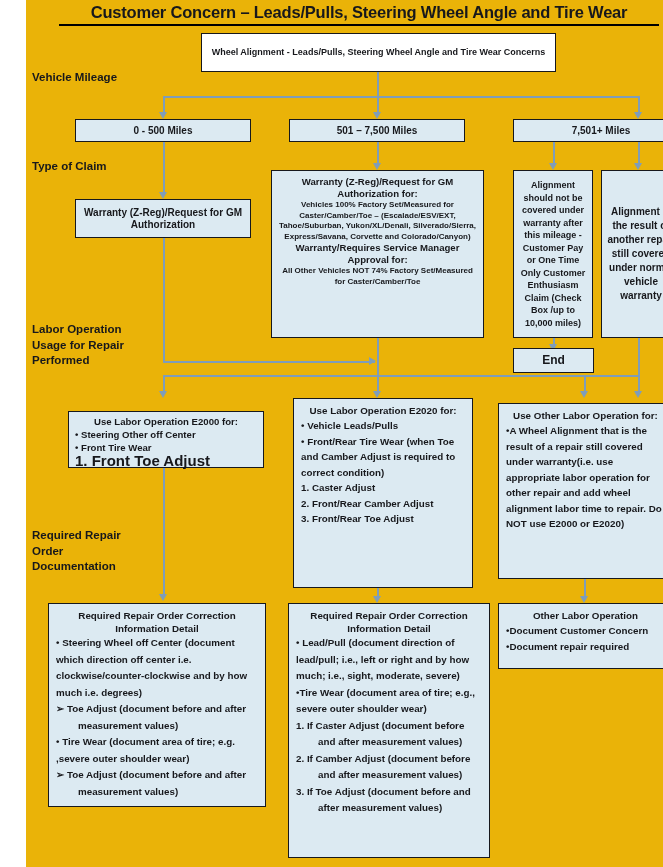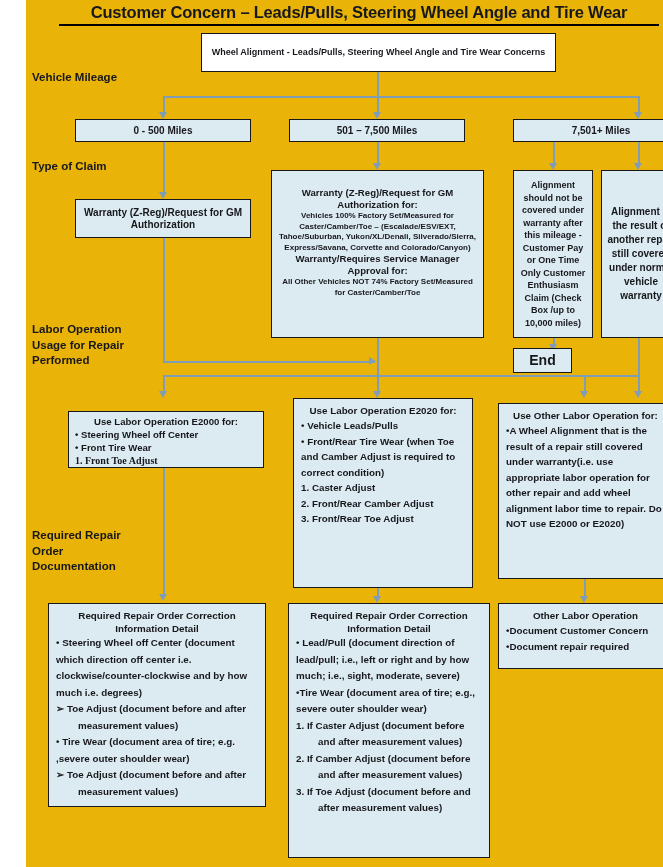--- a/index.html
+++ b/index.html
@@ -156,38 +156,38 @@
 
   <div class="conn vline" style="left:527px; top:142px; height:24px;"></div>
   <div class="arrow-d" style="left:523px; top:163px;"></div>
   <div class="conn vline" style="left:612px; top:142px; height:24px;"></div>
   <div class="arrow-d" style="left:608px; top:163px;"></div>
 
   <div class="node vcenter" style="left:49px; top:199px; width:176px; height:39px; font-size:10px;align-items:center;">
     <span>Warranty (Z-Reg)/Request for GM  Authorization</span>
   </div>
 
-  <div class="node center" style="left:245px; top:170px; width:213px; height:168px; padding:16px 5px;">
+  <div class="node center" style="left:245px; top:170px; width:213px; height:168px; padding:5px 5px;">
     <span class="hd" style="font-size:9.6px; line-height:12px;">Warranty (Z-Reg)/Request for GM Authorization for:</span>
     <span class="sub">Vehicles 100% Factory Set/Measured for Caster/Camber/Toe – (Escalade/ESV/EXT, Tahoe/Suburban, Yukon/XL/Denali, Silverado/Sierra, Express/Savana,  Corvette and Colorado/Canyon)</span>
     <span class="hd" style="font-size:9.6px; line-height:12px;">Warranty/Requires Service Manager Approval for:</span>
     <span class="sub">All Other Vehicles NOT 74% Factory Set/Measured for Caster/Camber/Toe</span>
   </div>
 
   <div class="node vcenter" style="left:487px; top:170px; width:80px; height:168px; font-size:9px; line-height:12.5px;">
     <span>Alignment should not be covered under warranty after this mileage - Customer Pay or  One Time Only Customer Enthusiasm Claim (Check Box /up to 10,000 miles)</span>
   </div>
 
   <div class="node vcenter" style="left:575px; top:170px; width:80px; height:168px; font-size:10px; line-height:14px;">
     <span>Alignment is the result of another repair still covered under normal vehicle warranty</span>
   </div>
 
   <div class="conn vline" style="left:527px; top:338px; height:10px;"></div>
   <div class="arrow-d" style="left:523px; top:344px;"></div>
-  <div class="node vcenter" style="left:487px; top:348px; width:59px; height:25px; font-size:14px;">
+  <div class="node vcenter" style="left:487px; top:348px; width:81px; height:25px; font-size:12px;">
     <span>End</span>
   </div>
 
   <div class="conn vline" style="left:137px; top:238px; height:124px;"></div>
   <div class="conn hline" style="left:137px; top:361px; width:212px;"></div>
   <div class="arrow-r" style="left:343px; top:357px;"></div>
 
   <div class="conn vline" style="left:351px; top:338px; height:56px;"></div>
   <div class="arrow-d" style="left:347px; top:391px;"></div>
 
@@ -195,23 +195,23 @@
   <div class="conn vline" style="left:137px; top:375px; height:19px;"></div>
   <div class="arrow-d" style="left:133px; top:391px;"></div>
   <div class="conn vline" style="left:558px; top:375px; height:19px;"></div>
   <div class="arrow-d" style="left:554px; top:391px;"></div>
 
   <div class="conn vline" style="left:612px; top:338px; height:56px;"></div>
   <div class="arrow-d" style="left:608px; top:391px;"></div>
 
   <div class="node" style="left:42px; top:411px; width:196px; height:57px; padding:4px 6px;">
     <span class="hd" style="font-size:9.6px;">Use Labor Operation E2000 for:</span>
-    <span class="ind" style="font-size:9.6px; line-height:13px;">• Steering Wheel off Center</span>
+    <span class="ind" style="font-size:9.6px; line-height:13px;">• Steering Other off Center</span>
     <span class="ind" style="font-size:9.6px; line-height:13px;">• Front Tire Wear</span>
-    <span class="ind" style="font-size:10px; line-height:13px;font-family:Liberation Serif, serif;">1.    Front Toe Adjust</span>
+    <span class="ind" style="font-size:15px; line-height:13px;">1.    Front Toe Adjust</span>
   </div>
 
   <div class="node" style="left:267px; top:398px; width:180px; height:190px; padding:5px 7px;">
     <span class="hd" style="font-size:9.8px; line-height:14px;">Use Labor Operation E2020 for:</span>
     <span class="ind" style="font-size:9.8px; line-height:15.5px;">• Vehicle Leads/Pulls</span>
     <span class="ind" style="font-size:9.8px; line-height:15.5px; padding-left:0; text-indent:0;">• Front/Rear Tire Wear (when Toe and Camber Adjust is required to correct condition)</span>
     <span class="ind2" style="font-size:9.8px; line-height:15.5px;">1.   Caster Adjust</span>
     <span class="ind2" style="font-size:9.8px; line-height:15.5px;">2.   Front/Rear Camber Adjust</span>
     <span class="ind2" style="font-size:9.8px; line-height:15.5px;">3.   Front/Rear Toe Adjust</span>
   </div>

